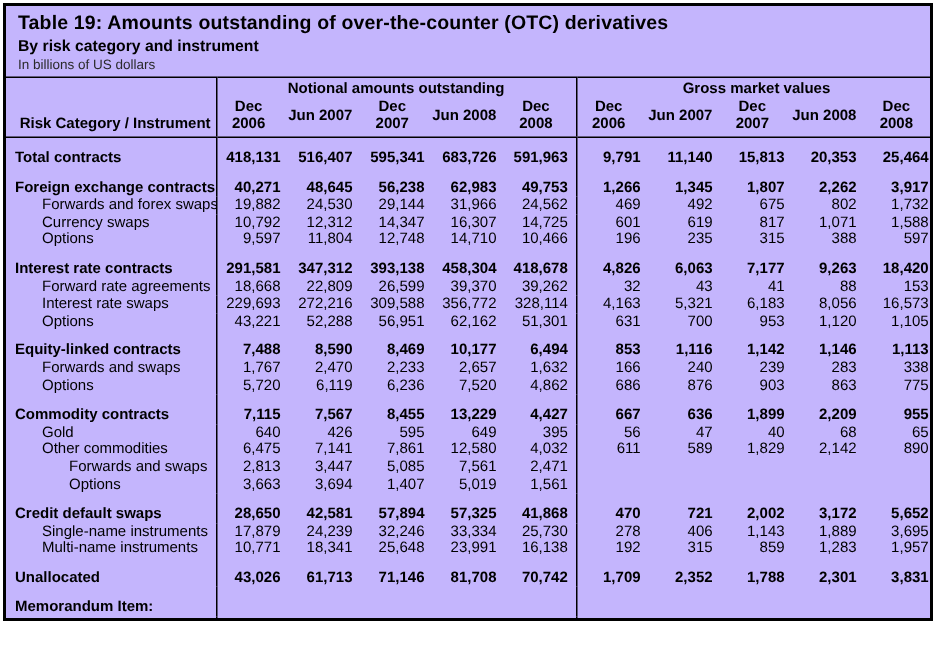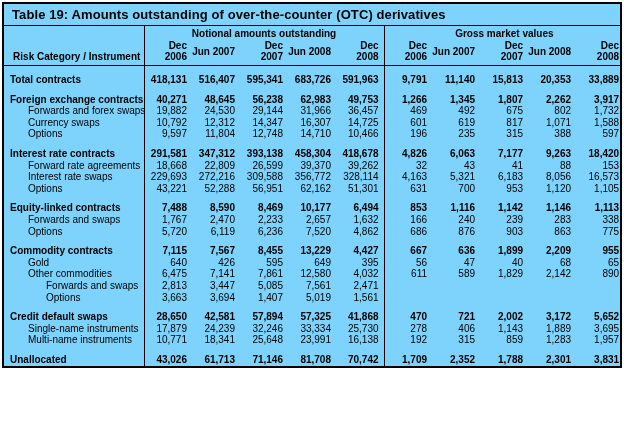--- a/index.html
+++ b/index.html
@@ -1,50 +1,52 @@
 <!DOCTYPE html>
 <html><head>
 <meta charset="utf-8">
 <style>
   html,body { margin:0; padding:0; background:#fff; }
   body { font-family:"Liberation Sans", sans-serif; color:#000; }
   .page { width:624px; height:430px; box-sizing:border-box; padding:2px 2px 0 2px; background:#fff; }
-  .frame { border:2px solid #000; box-sizing:border-box; height:366px; background:#7dd3fc; overflow:hidden; }
+  .frame { border:2px solid #000; box-sizing:border-box; height:412px; background:#c4b5fd; overflow:hidden; }
   .titlebar { padding:3px 8px 0 8px; }
   .title { font-size:13px; font-weight:bold; letter-spacing:0.1px; }
   .subtitle { font-size:10.5px; font-weight:bold; margin-top:3px; }
   .units { font-size:9px; color:#2a2a2a; margin-top:1px; }
 
   table { border-collapse:collapse; width:100%; table-layout:fixed; margin-top:3px; }
   col.c-label { width:140px; }
   col.c-num { width:48px; }
 
   thead th { font-size:10px; padding:0; }
   th.rowhead { text-align:center; vertical-align:bottom; font-weight:bold; border-top:1px solid #000;
                border-bottom:1px solid #000; padding:0 0 3px 6px; font-size:10px; }
   th.group { text-align:center; font-weight:bold; border-top:1px solid #000; padding:2px 0 1px 0; }
-  th.date { font-weight:bold; border-bottom:1px solid #000; padding:0 2px 3px 0; text-align:right; font-size:10px; }
+  th.date { font-weight:bold; border-bottom:1px solid #000; padding:0 2px 3px 0; font-size:10px; }
   th.date.pad { padding-right:5px; }
   .divider { border-left:1px solid #000; }
 
   tbody td { font-size:10px; line-height:11.6px; padding:0; white-space:nowrap; overflow:hidden; }
   td.num { text-align:right; padding-right:5px; }
   td.label { padding-left:6px; }
   td.ind1 { padding-left:24px;margin-left:40px; }
   td.ind2 { padding-left:42px; }
   tr.bold td { font-weight:bold; }
   tr.gap td { padding-top:8px; }
 </style>
 </head>
 <body>
 
 <div class="page">
   <div class="frame">
     <div class="titlebar">
       <div class="title">Table 19: Amounts outstanding of over-the-counter (OTC) derivatives</div>
+      <div class="subtitle">By risk category and instrument</div>
+      <div class="units">In billions of US dollars</div>
     </div>
     <table>
       <colgroup id="cols">
           <col class="c-label">
           <col class="c-num">
           <col class="c-num">
           <col class="c-num">
           <col class="c-num">
           <col class="c-num">
           <col class="c-num">
@@ -77,42 +79,42 @@
             <td class="label ind0">Total contracts</td>
             <td class="num divider">418,131</td>
             <td class="num">516,407</td>
             <td class="num">595,341</td>
             <td class="num">683,726</td>
             <td class="num">591,963</td>
             <td class="num divider">9,791</td>
             <td class="num">11,140</td>
             <td class="num">15,813</td>
             <td class="num">20,353</td>
-            <td class="num">33,889</td>
+            <td class="num">25,464</td>
           </tr>
           <tr class="bold gap">
             <td class="label ind0">Foreign exchange contracts</td>
             <td class="num divider">40,271</td>
             <td class="num">48,645</td>
             <td class="num">56,238</td>
             <td class="num">62,983</td>
             <td class="num">49,753</td>
             <td class="num divider">1,266</td>
             <td class="num">1,345</td>
             <td class="num">1,807</td>
             <td class="num">2,262</td>
             <td class="num">3,917</td>
           </tr>
           <tr>
             <td class="label ind1">Forwards and forex swaps</td>
             <td class="num divider">19,882</td>
             <td class="num">24,530</td>
             <td class="num">29,144</td>
             <td class="num">31,966</td>
-            <td class="num">36,457</td>
+            <td class="num">24,562</td>
             <td class="num divider">469</td>
             <td class="num">492</td>
             <td class="num">675</td>
             <td class="num">802</td>
             <td class="num">1,732</td>
           </tr>
           <tr>
             <td class="label ind1">Currency swaps</td>
             <td class="num divider">10,792</td>
             <td class="num">12,312</td>

